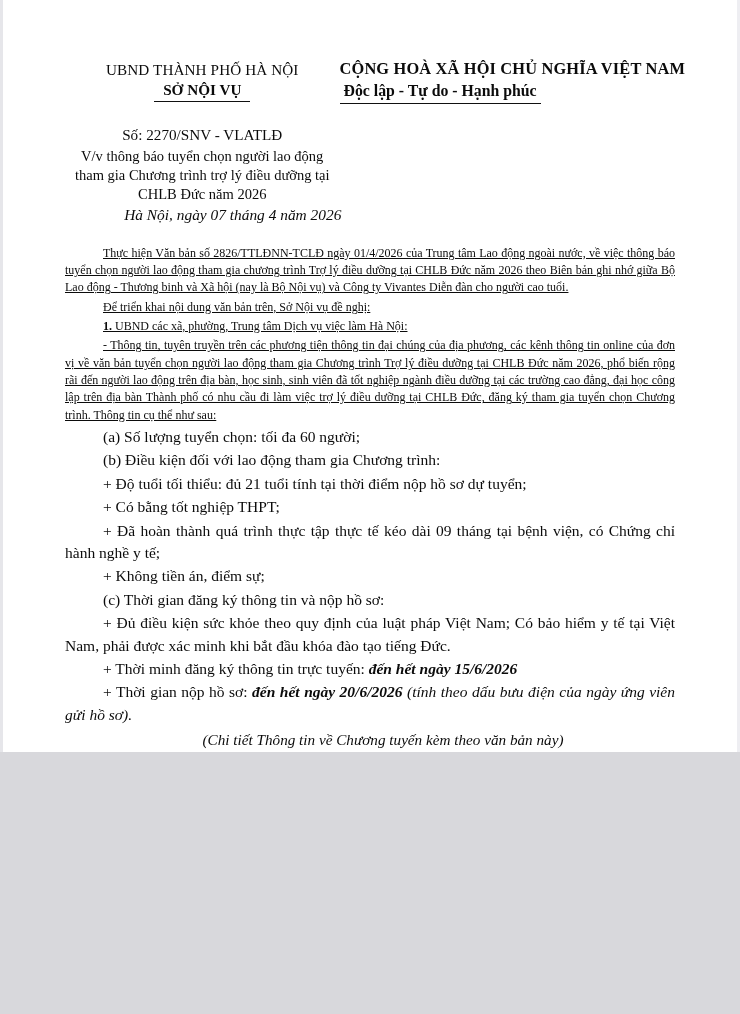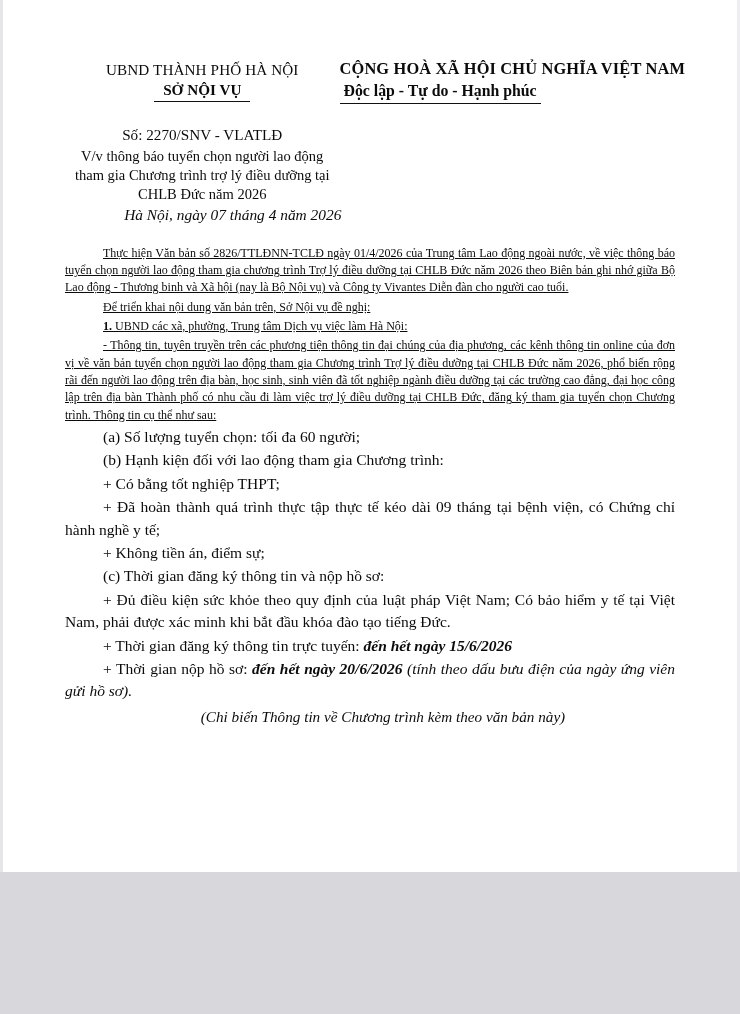--- a/index.html
+++ b/index.html
@@ -8,21 +8,21 @@
   html, body {
     width: 740px;
     height: 1014px;
     background: #d8d8dc;
     font-family: "Liberation Serif", "DejaVu Serif", serif;
   }
 
   .page {
     position: relative;
     width: 740px;
-    height: 872px;
+    height: 752px;
     background: #ffffff;
     border-left: 3px solid #e6e6ea;
     border-right: 3px solid #eeeef2;
     overflow: hidden;
     color: #0b0b0b;
   }
 
   .sheet {
     position: absolute;
     left: 0;
@@ -184,34 +184,35 @@
 
       <p class="para">
         <span class="num-marker">1.</span>
         <span>UBND các xã, phường, Trung tâm Dịch vụ việc làm Hà Nội:</span>
       </p>
 
       <p class="para">- Thông tin, tuyên truyền trên các phương tiện thông tin đại chúng của địa phương, các kênh thông tin online của đơn vị về văn bản tuyển chọn người lao động tham gia Chương trình Trợ lý điều dưỡng tại CHLB Đức năm 2026, phổ biến rộng rãi đến người lao động trên địa bàn, học sinh, sinh viên đã tốt nghiệp ngành điều dưỡng tại các trường cao đẳng, đại học công lập trên địa bàn Thành phố có nhu cầu đi làm việc trợ lý điều dưỡng tại CHLB Đức, đăng ký tham gia tuyển chọn Chương trình. Thông tin cụ thể như sau:</p>
 
       <p class="sub">(a) Số lượng tuyển chọn: tối đa 60 người;</p>
 
-      <p class="sub">(b) Hạnh kiện đối với lao động tham gia Chương trình:</p>
-
+      <p class="sub">(b) Điều kiện đối với lao động tham gia Chương trình:</p>
+
+      <p class="sub">+ Độ tuổi tối thiểu: đủ 21 tuổi tính tại thời điểm nộp hồ sơ dự tuyển;</p>
       <p class="sub">+ Có bằng tốt nghiệp THPT;</p>
       <p class="sub">+ Đã hoàn thành quá trình thực tập thực tế kéo dài 09 tháng tại bệnh viện, có Chứng chỉ hành nghề y tế;</p>
       <p class="sub">+ Không tiền án, điểm sự;</p>
       <p class="sub">(c) Thời gian đăng ký thông tin và nộp hồ sơ:</p>
 
       <p class="sub">+ Đủ điều kiện sức khỏe theo quy định của luật pháp Việt Nam; Có bảo hiểm y tế tại Việt Nam, phải được xác minh khi bắt đầu khóa đào tạo tiếng Đức.</p>
 
       <p class="sub">
-        <span>+ Thời gian đăng ký thông tin trực tuyến: </span><span class="bi">đến hết ngày 15/6/2026</span>
+        <span>+ Thời minh đăng ký thông tin trực tuyến: </span><span class="bi">đến hết ngày 15/6/2026</span>
       </p>
 
       <p class="sub">
         <span>+ Thời gian nộp hồ sơ: </span><span class="bi">đến hết ngày 20/6/2026</span><span class="i"> (tính theo dấu bưu điện của ngày ứng viên gửi hồ sơ).</span>
       </p>
 
-      <p class="note">(Chi biến Thông tin về Chương trình kèm theo văn bản này)</p>
+      <p class="note">(Chi tiết Thông tin về Chương tuyến kèm theo văn bản này)</p>
 
     </div>
   </div>
 </div>
 
 </body></html>

